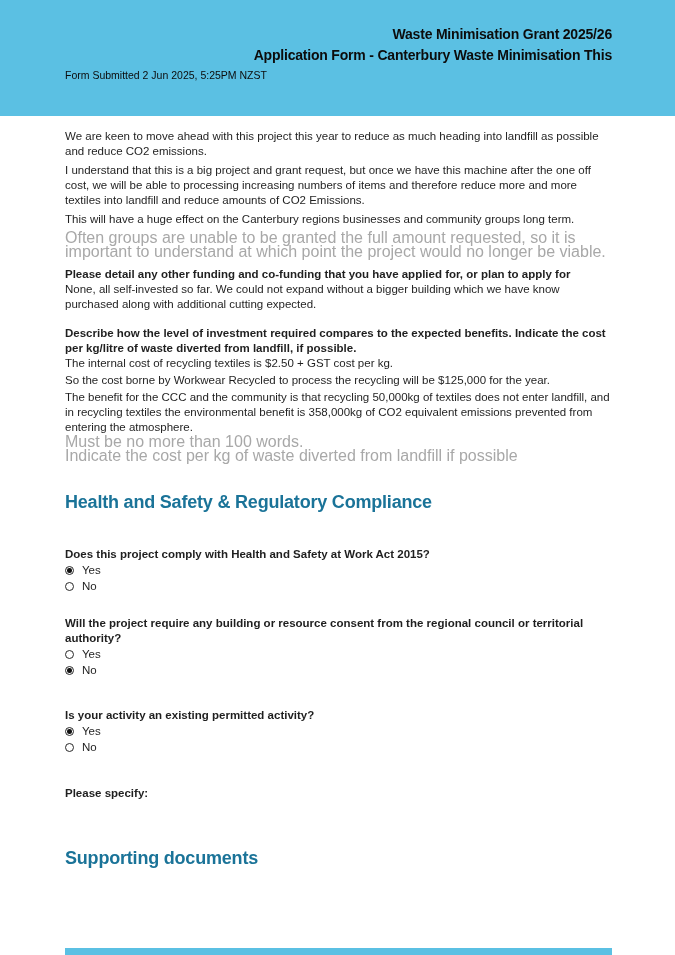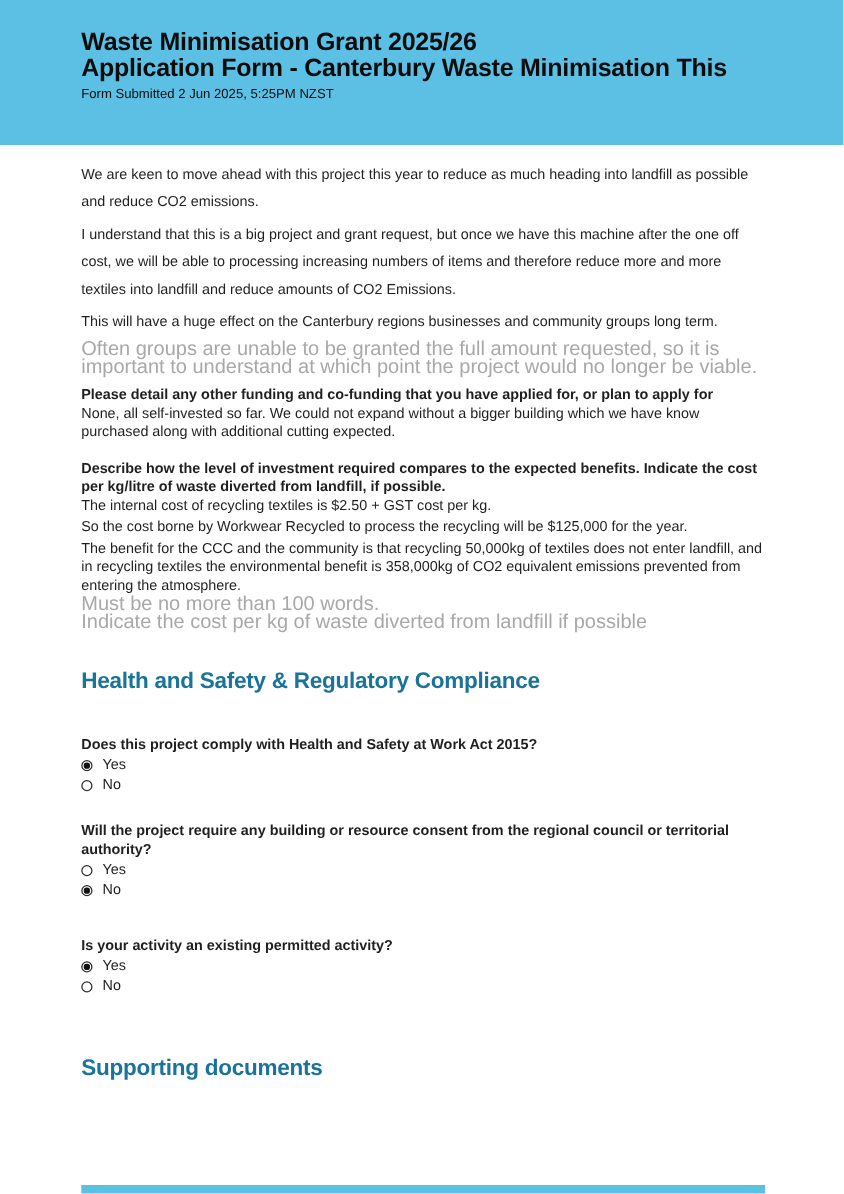--- a/index.html
+++ b/index.html
@@ -17,26 +17,26 @@
     background:#ffffff;
     overflow:hidden;
   }
   
   .banner{
     width:675px;height:116px;
     background:var(--banner);
     padding:24px 63px 0 65px;
     color:#0c0c0c;
   }
-  .banner .t1{font-size:20px;font-weight:bold;line-height:21px;letter-spacing:-0.2px;}
+  .banner .t1{font-size:14px;font-weight:bold;line-height:21px;letter-spacing:-0.2px;text-align:right;}
   .banner .t2{font-size:14px;font-weight:bold;line-height:18px;margin-top:2px;}
   .banner .t3{font-size:10.5px;font-weight:normal;line-height:14px;margin-top:2px;}
   
   .content{padding:13px 60px 0 65px;}
-  .para{font-size:11.5px;line-height:22px;margin-bottom:4px;}
+  .para{font-size:11.5px;line-height:15px;margin-bottom:4px;}
   .hint{font-size:16px;line-height:14px;color:var(--hint-text);}
   .q-label{font-size:11.5px;line-height:15px;font-weight:bold;}
   .q-block{margin-top:8px;}
   .ans{font-size:11.5px;line-height:15px;}
   .ans p{margin-bottom:2px;}
   .section-title{
     font-size:18px;line-height:22px;font-weight:bold;
     color:var(--section-heading);
     margin-top:28px;letter-spacing:-0.2px;
   }
@@ -133,19 +133,20 @@
       <div class="radio-row">
         <span class="radio checked"></span>
         <span class="radio-label">Yes</span>
       </div>
       <div class="radio-row">
         <span class="radio"></span>
         <span class="radio-label">No</span>
       </div>
     </section>
 
+    <div class="q-label please-specify">Please specify:</div>
 
     <h2 class="section-title supporting-title">Supporting documents</h2>
 
   </main>
 
   <div class="next-page-edge"></div>
 </div>
 
 </body></html>

